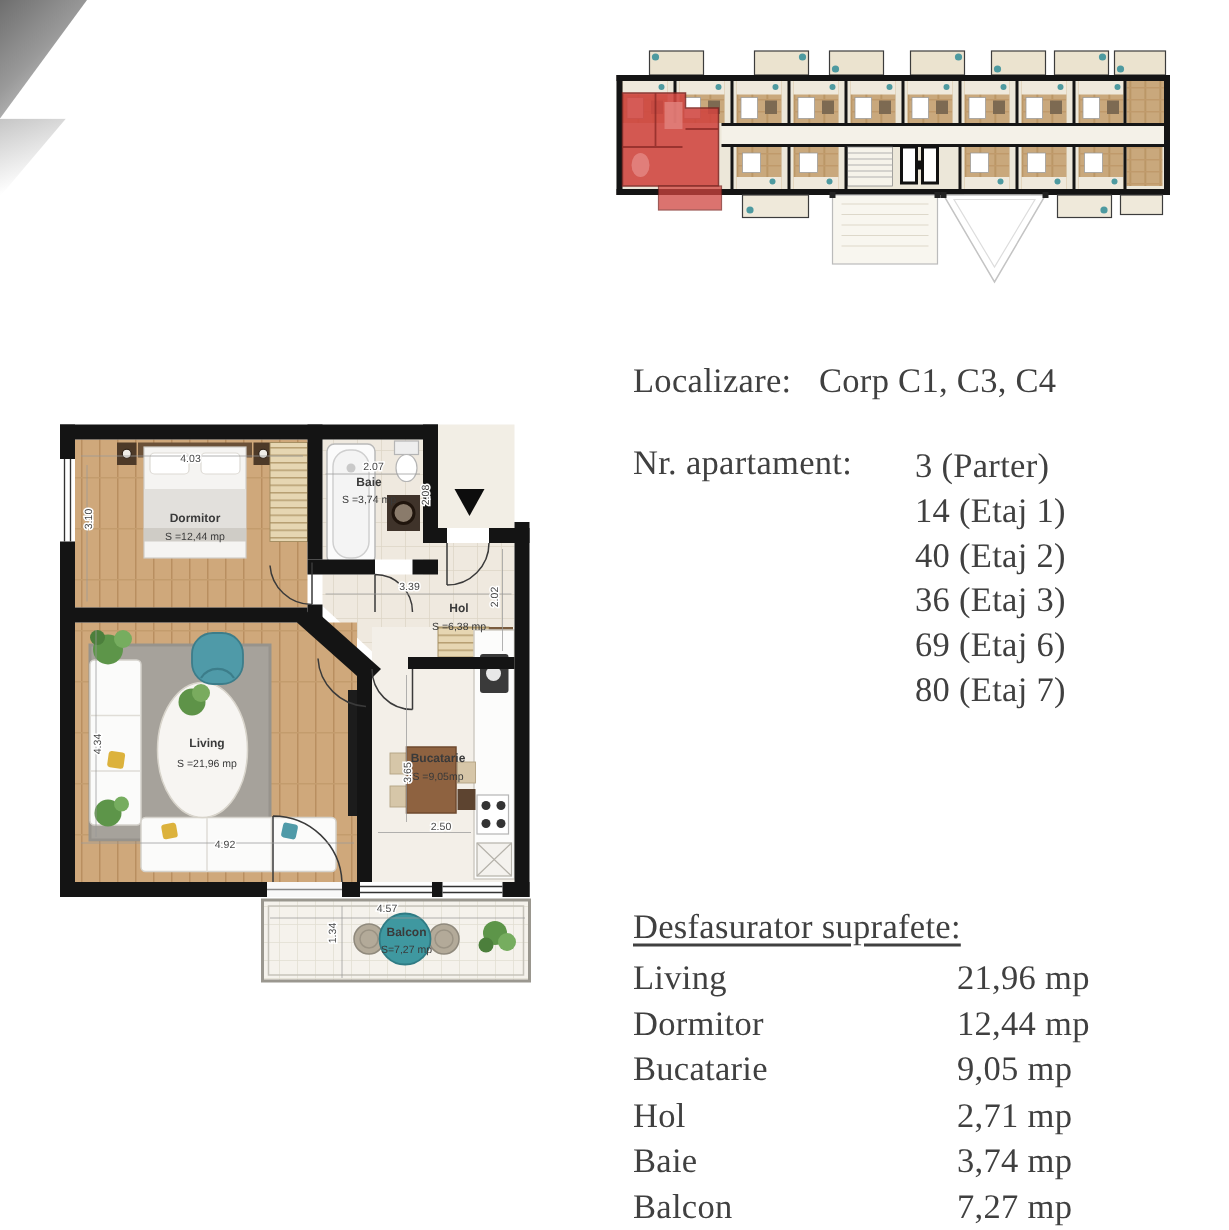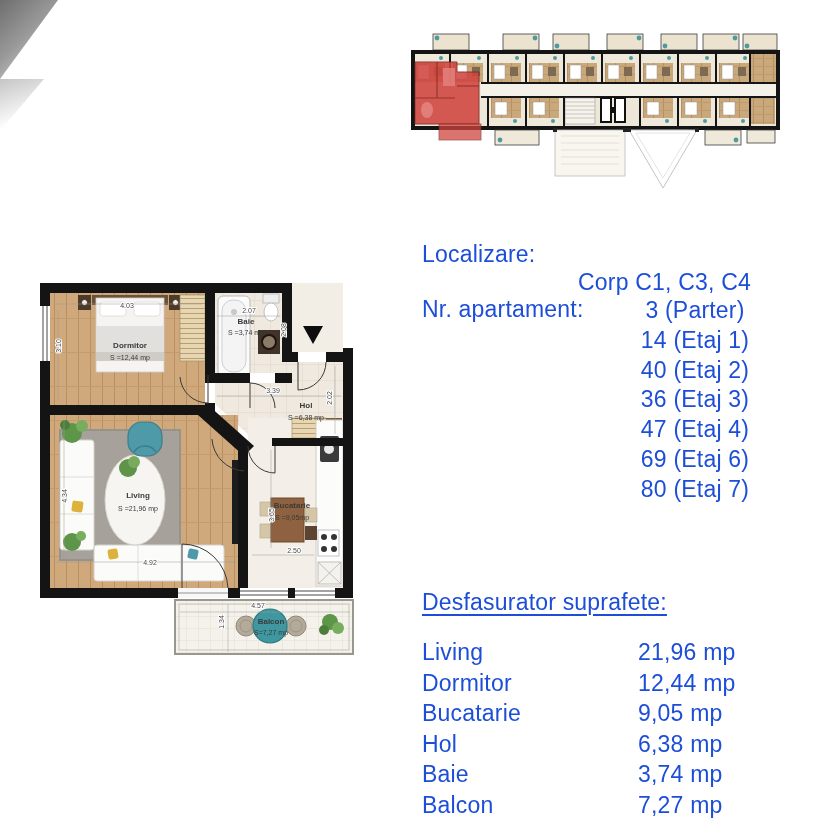--- a/index.html
+++ b/index.html
@@ -12,26 +12,26 @@
         clip-path:polygon(0 0,100% 0,0 100%);}
   .fold-shadow{position:absolute;left:0;top:79px;width:44px;height:52px;
         background:linear-gradient(160deg,rgba(150,150,150,.55),rgba(255,255,255,0) 75%);
         clip-path:polygon(0 0,100% 0,0 100%);}
 
   svg{display:block;}
   .bplan{position:absolute;left:403px;top:6px;}
   .aplan{position:absolute;left:30px;top:268px;}
 
   
-  .info-text{color:#1d4ed8;font-size:23px;letter-spacing:.2px;}
+  .info-text{color:#404040;font-size:23px;letter-spacing:.2px;font-family:Liberation Serif, serif;}
   .loc-label{position:absolute;left:422px;top:241px;}
-  .loc-value{position:absolute;left:578px;top:241px;margin-top:28px;}
+  .loc-value{position:absolute;left:546px;top:241px;}
   .apt-label{position:absolute;left:422px;top:296px;}
-  .apt-list{position:absolute;left:610px;top:296px;width:170px;text-align:center;line-height:29.8px;}
-  .sup-title{position:absolute;left:422px;top:589px;text-decoration:underline;
+  .apt-list{position:absolute;left:610px;top:296px;width:170px;line-height:29.8px;}
+  .sup-title{position:absolute;left:422px;top:605px;text-decoration:underline;
              text-underline-offset:4px;text-decoration-thickness:1.5px;}
   .sup-table{position:absolute;left:422px;top:637px;width:340px;}
   .sup-row{position:relative;height:30.5px;line-height:30.5px;}
   .sup-val{position:absolute;left:216px;top:0;text-align:center;}
 
   
   .rname{font-family:"Liberation Sans",sans-serif;font-size:8px;font-weight:bold;fill:#3a3a3a;}
   .rarea{font-family:"Liberation Sans",sans-serif;font-size:7px;fill:#3a3a3a;}
   .dim{font-family:"Liberation Sans",sans-serif;font-size:7px;fill:#474747;
        paint-order:stroke;stroke:#ffffff;stroke-width:2px;}
@@ -397,21 +397,20 @@
 
   <div class="info-text loc-label">Localizare:</div>
   <div class="info-text loc-value">Corp C1, C3, C4</div>
 
   <div class="info-text apt-label">Nr. apartament:</div>
   <div class="info-text apt-list">
     <div>3 (Parter)</div>
     <div>14 (Etaj 1)</div>
     <div>40 (Etaj 2)</div>
     <div>36 (Etaj 3)</div>
-    <div>47 (Etaj 4)</div>
     <div>69 (Etaj 6)</div>
     <div>80 (Etaj 7)</div>
   </div>
 
   <div class="info-text sup-title">Desfasurator suprafete:</div>
 
   <div class="info-text sup-table">
     <div class="sup-row">
       <span>Living</span>
       <span class="sup-val">21,96 mp</span>
@@ -419,21 +418,21 @@
     <div class="sup-row">
       <span>Dormitor</span>
       <span class="sup-val">12,44 mp</span>
     </div>
     <div class="sup-row">
       <span>Bucatarie</span>
       <span class="sup-val">9,05 mp</span>
     </div>
     <div class="sup-row">
       <span>Hol</span>
-      <span class="sup-val">6,38 mp</span>
+      <span class="sup-val">2,71 mp</span>
     </div>
     <div class="sup-row">
       <span>Baie</span>
       <span class="sup-val">3,74 mp</span>
     </div>
     <div class="sup-row">
       <span>Balcon</span>
       <span class="sup-val">7,27 mp</span>
     </div>
   </div>

